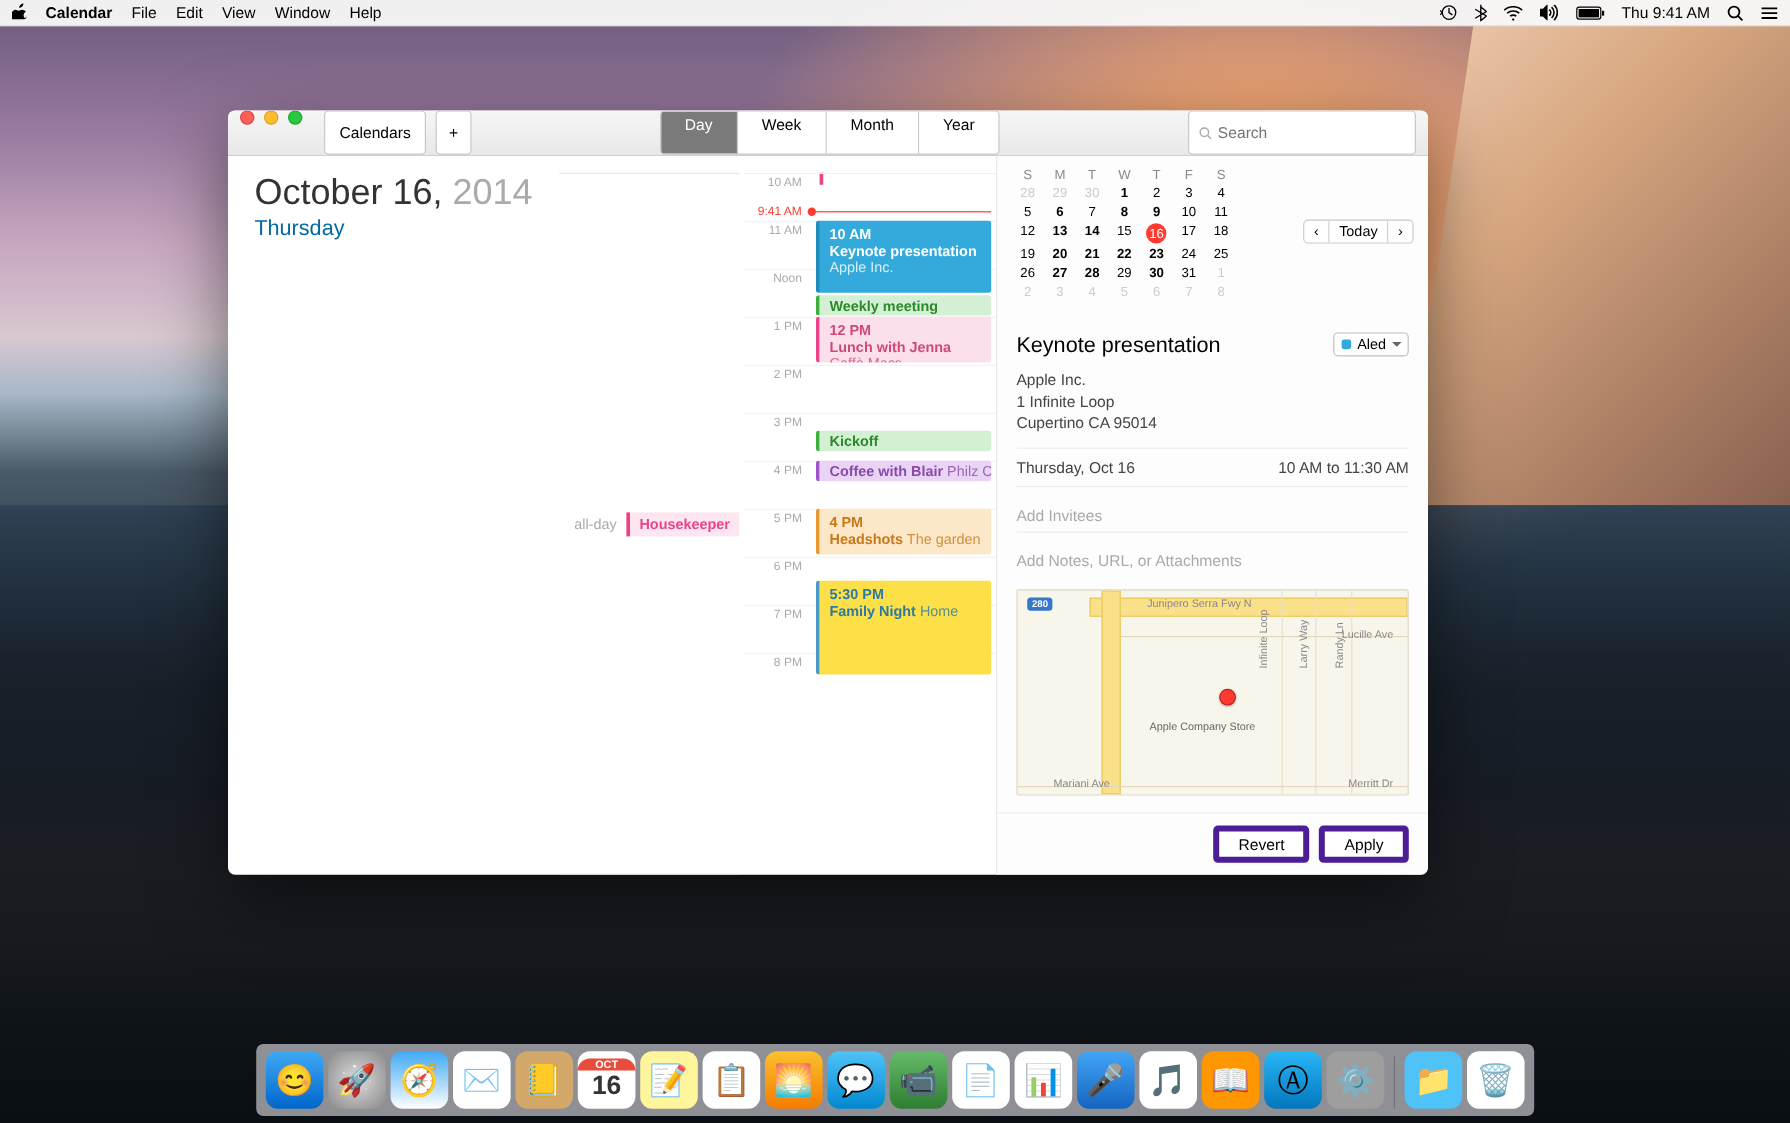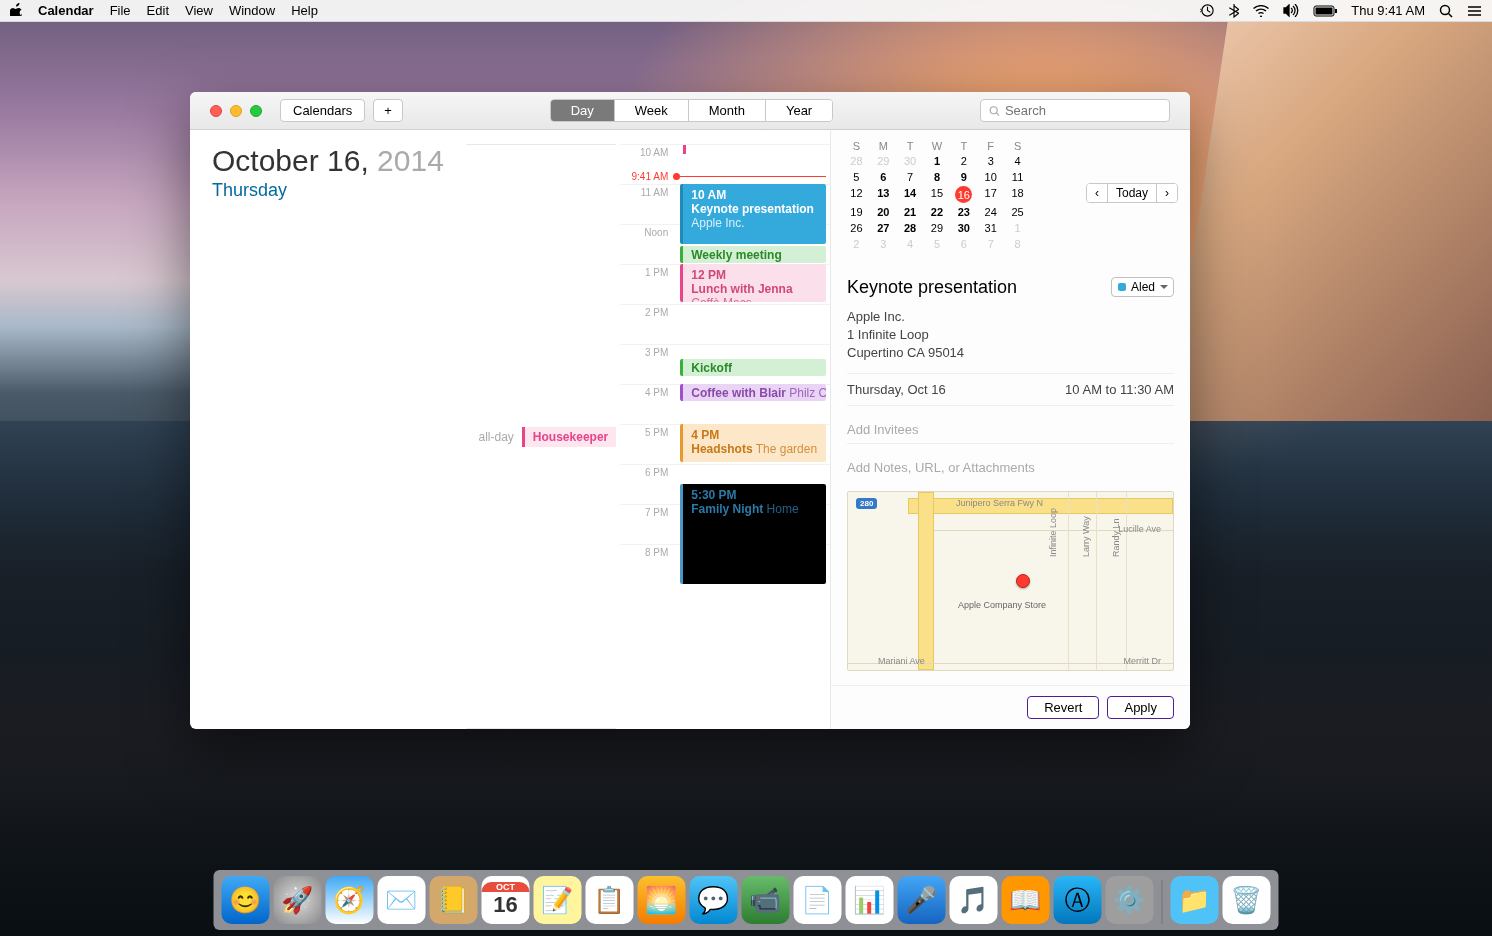--- a/index.html
+++ b/index.html
@@ -11,21 +11,21 @@
 
 .menubar { position: absolute; top: 0; left: 0; right: 0; height: 22px; background: rgba(248,248,248,0.95); display: flex; align-items: center; padding: 0 10px; font-size: 13px; border-bottom: 1px solid rgba(0,0,0,0.1); z-index: 100; }
 .menubar .apple { margin-right: 14px; }
 .menubar .app-name { font-weight: bold; margin-right: 16px; }
 .menubar .menu-item { margin-right: 16px; cursor: default; }
 .menubar .right { margin-left: auto; display: flex; align-items: center; gap: 14px; }
 .menubar .right .ico { display: inline-flex; align-items: center; }
 
 
 .window { position: absolute; left: 190px; top: 92px; width: 1000px; height: 637px; background: #fff; border-radius: 6px; box-shadow: 0 20px 60px rgba(0,0,0,0.5); overflow: hidden; display: flex; flex-direction: column; }
-.titlebar { height: 38px; background: linear-gradient(to bottom, #f6f6f6, #e8e8e8); border-bottom: 1px solid #d0d0d0; display: flex; align-items: center; padding: 0 20px; gap: 8px; }
+.titlebar { height: 38px; background: linear-gradient(to bottom, #f6f6f6, #e8e8e8); border-bottom: 1px solid #d0d0d0; display: flex; padding: 0 10px; gap: 8px; }
 .traffic { display: flex; gap: 8px; margin-right: 10px; }
 .traffic span { width: 12px; height: 12px; border-radius: 50%; display: block; }
 .traffic .close { background: #ff5f57; border: 0.5px solid #e0443e; }
 .traffic .min { background: #ffbd2e; border: 0.5px solid #dea123; }
 .traffic .max { background: #28c940; border: 0.5px solid #1aab29; }
 .tb-btn { background: #fff; border: 1px solid #c8c8c8; border-radius: 4px; padding: 3px 12px; font-size: 13px; cursor: default; }
 .tb-btn.icon { padding: 3px 10px; }
 .view-seg { display: flex; margin: 0 auto; border: 1px solid #c8c8c8; border-radius: 4px; overflow: hidden; }
 .view-seg .seg { padding: 3px 20px; font-size: 13px; background: #fff; border-right: 1px solid #c8c8c8; cursor: default; }
 .view-seg .seg:last-child { border-right: none; }
@@ -90,21 +90,21 @@
 .ed-time { display: flex; justify-content: space-between; font-size: 13px; color: #444; padding: 8px 0; border-top: 1px solid #eee; border-bottom: 1px solid #eee; }
 .ed-placeholder { font-size: 13px; color: #aaa; padding: 6px 0; border-bottom: 1px solid #eee; }
 .ed-map { flex: 1; min-height: 170px; background: #f8f5ea; border: 1px solid #e0d8c0; position: relative; overflow: hidden; border-radius: 2px; }
 .ed-map .road-h { position: absolute; height: 16px; background: #fbe08a; border: 1px solid #e8c860; }
 .ed-map .road-v { position: absolute; width: 16px; background: #fbe08a; border: 1px solid #e8c860; }
 .ed-map .street { position: absolute; background: #fff; }
 .ed-map .pin { position: absolute; width: 14px; height: 14px; background: #ff3b30; border-radius: 50%; border: 1px solid #c02018; box-shadow: 0 1px 2px rgba(0,0,0,0.3); }
 .ed-map .lbl { position: absolute; font-size: 9px; color: #888; white-space: nowrap; }
 .ed-map .shield { position: absolute; background: #3478c8; color: #fff; font-size: 8px; padding: 1px 4px; border-radius: 3px; font-weight: bold; }
 .ed-buttons { display: flex; justify-content: flex-end; gap: 8px; padding: 10px 16px; border-top: 1px solid #eee; }
-.ed-buttons button { background: #fff; border: 1px solid #4c1d95; border-radius: 4px; padding: 3px 16px; font-size: 13px; cursor: default; }
+.ed-buttons button { background: #fff; border: 5px solid #4c1d95; border-radius: 4px; padding: 3px 16px; font-size: 13px; cursor: default; }
 
 
 .dock { position: absolute; bottom: 6px; left: 50%; transform: translateX(-50%); background: rgba(230,230,235,0.6); backdrop-filter: blur(20px); border-radius: 6px; padding: 6px 8px; display: flex; gap: 4px; align-items: flex-end; box-shadow: 0 0 0 1px rgba(0,0,0,0.1); }
 .dock-item { width: 48px; height: 48px; border-radius: 10px; display: flex; align-items: center; justify-content: center; font-size: 26px; position: relative; }
 .dock-sep { width: 1px; height: 44px; background: rgba(0,0,0,0.2); margin: 0 4px; }
 </style>
 </head>
 <body>
 
 <div class="desktop-bg"></div>
@@ -263,21 +263,21 @@
           <div class="now-dot"></div>
           <div class="now-bar"></div>
         </div>
         <div class="events-layer" id="events-layer">
             <div class="event" style="top: 40px; height: 60px; background: rgb(52, 170, 220); border-left-color: rgb(30, 139, 184); color: rgb(255, 255, 255);"><div class="time">10 AM</div><span class="title">Keynote presentation</span> <span class="loc">Apple Inc.</span></div>
             <div class="event small" style="top: 102px; height: 17px; background: rgb(212, 240, 212); border-left-color: rgb(58, 176, 58); color: rgb(42, 138, 42);"><span class="title">Weekly meeting</span></div>
             <div class="event" style="top: 120px; height: 38px; background: rgb(251, 224, 235); border-left-color: rgb(233, 68, 138); color: rgb(209, 72, 120);"><div class="time">12 PM</div><span class="title">Lunch with Jenna</span> <span class="loc">Caffè Macs</span></div>
             <div class="event small" style="top: 180px; height: 17px; background: rgb(212, 240, 212); border-left-color: rgb(58, 176, 58); color: rgb(42, 138, 42); margin-top: 35px;"><span class="title">Kickoff</span></div>
             <div class="event small" style="top: 240px; height: 17px; background: rgb(234, 212, 245); border-left-color: rgb(160, 80, 200); color: rgb(138, 74, 168);"><span class="title">Coffee with Blair</span> <span class="loc">Philz Coffee</span></div>
             <div class="event" style="top: 280px; height: 38px; background: rgb(252, 232, 200); border-left-color: rgb(232, 152, 48); color: rgb(200, 120, 24);"><div class="time">4 PM</div><span class="title">Headshots</span> <span class="loc">The garden</span></div>
-            <div class="event" style="top: 340px; height: 100px; background: #000000; border-left-color: rgb(72, 152, 200); color: rgb(42, 122, 168);"><div class="time">5:30 PM</div><span class="title">Family Night</span> <span class="loc">Home</span></div>
+            <div class="event" style="top: 340px; height: 78px; background: #fde047; border-left-color: rgb(72, 152, 200); color: rgb(42, 122, 168);"><div class="time">5:30 PM</div><span class="title">Family Night</span> <span class="loc">Home</span></div>
           </div>
       </div>
     </div>
 
     <div class="side-pane">
       <div class="mini-cal-area">
         <div class="mini-wrap">
           <div class="mini-cal" id="mini-cal">
               <div class="dh">S</div>
               <div class="dh">M</div>

